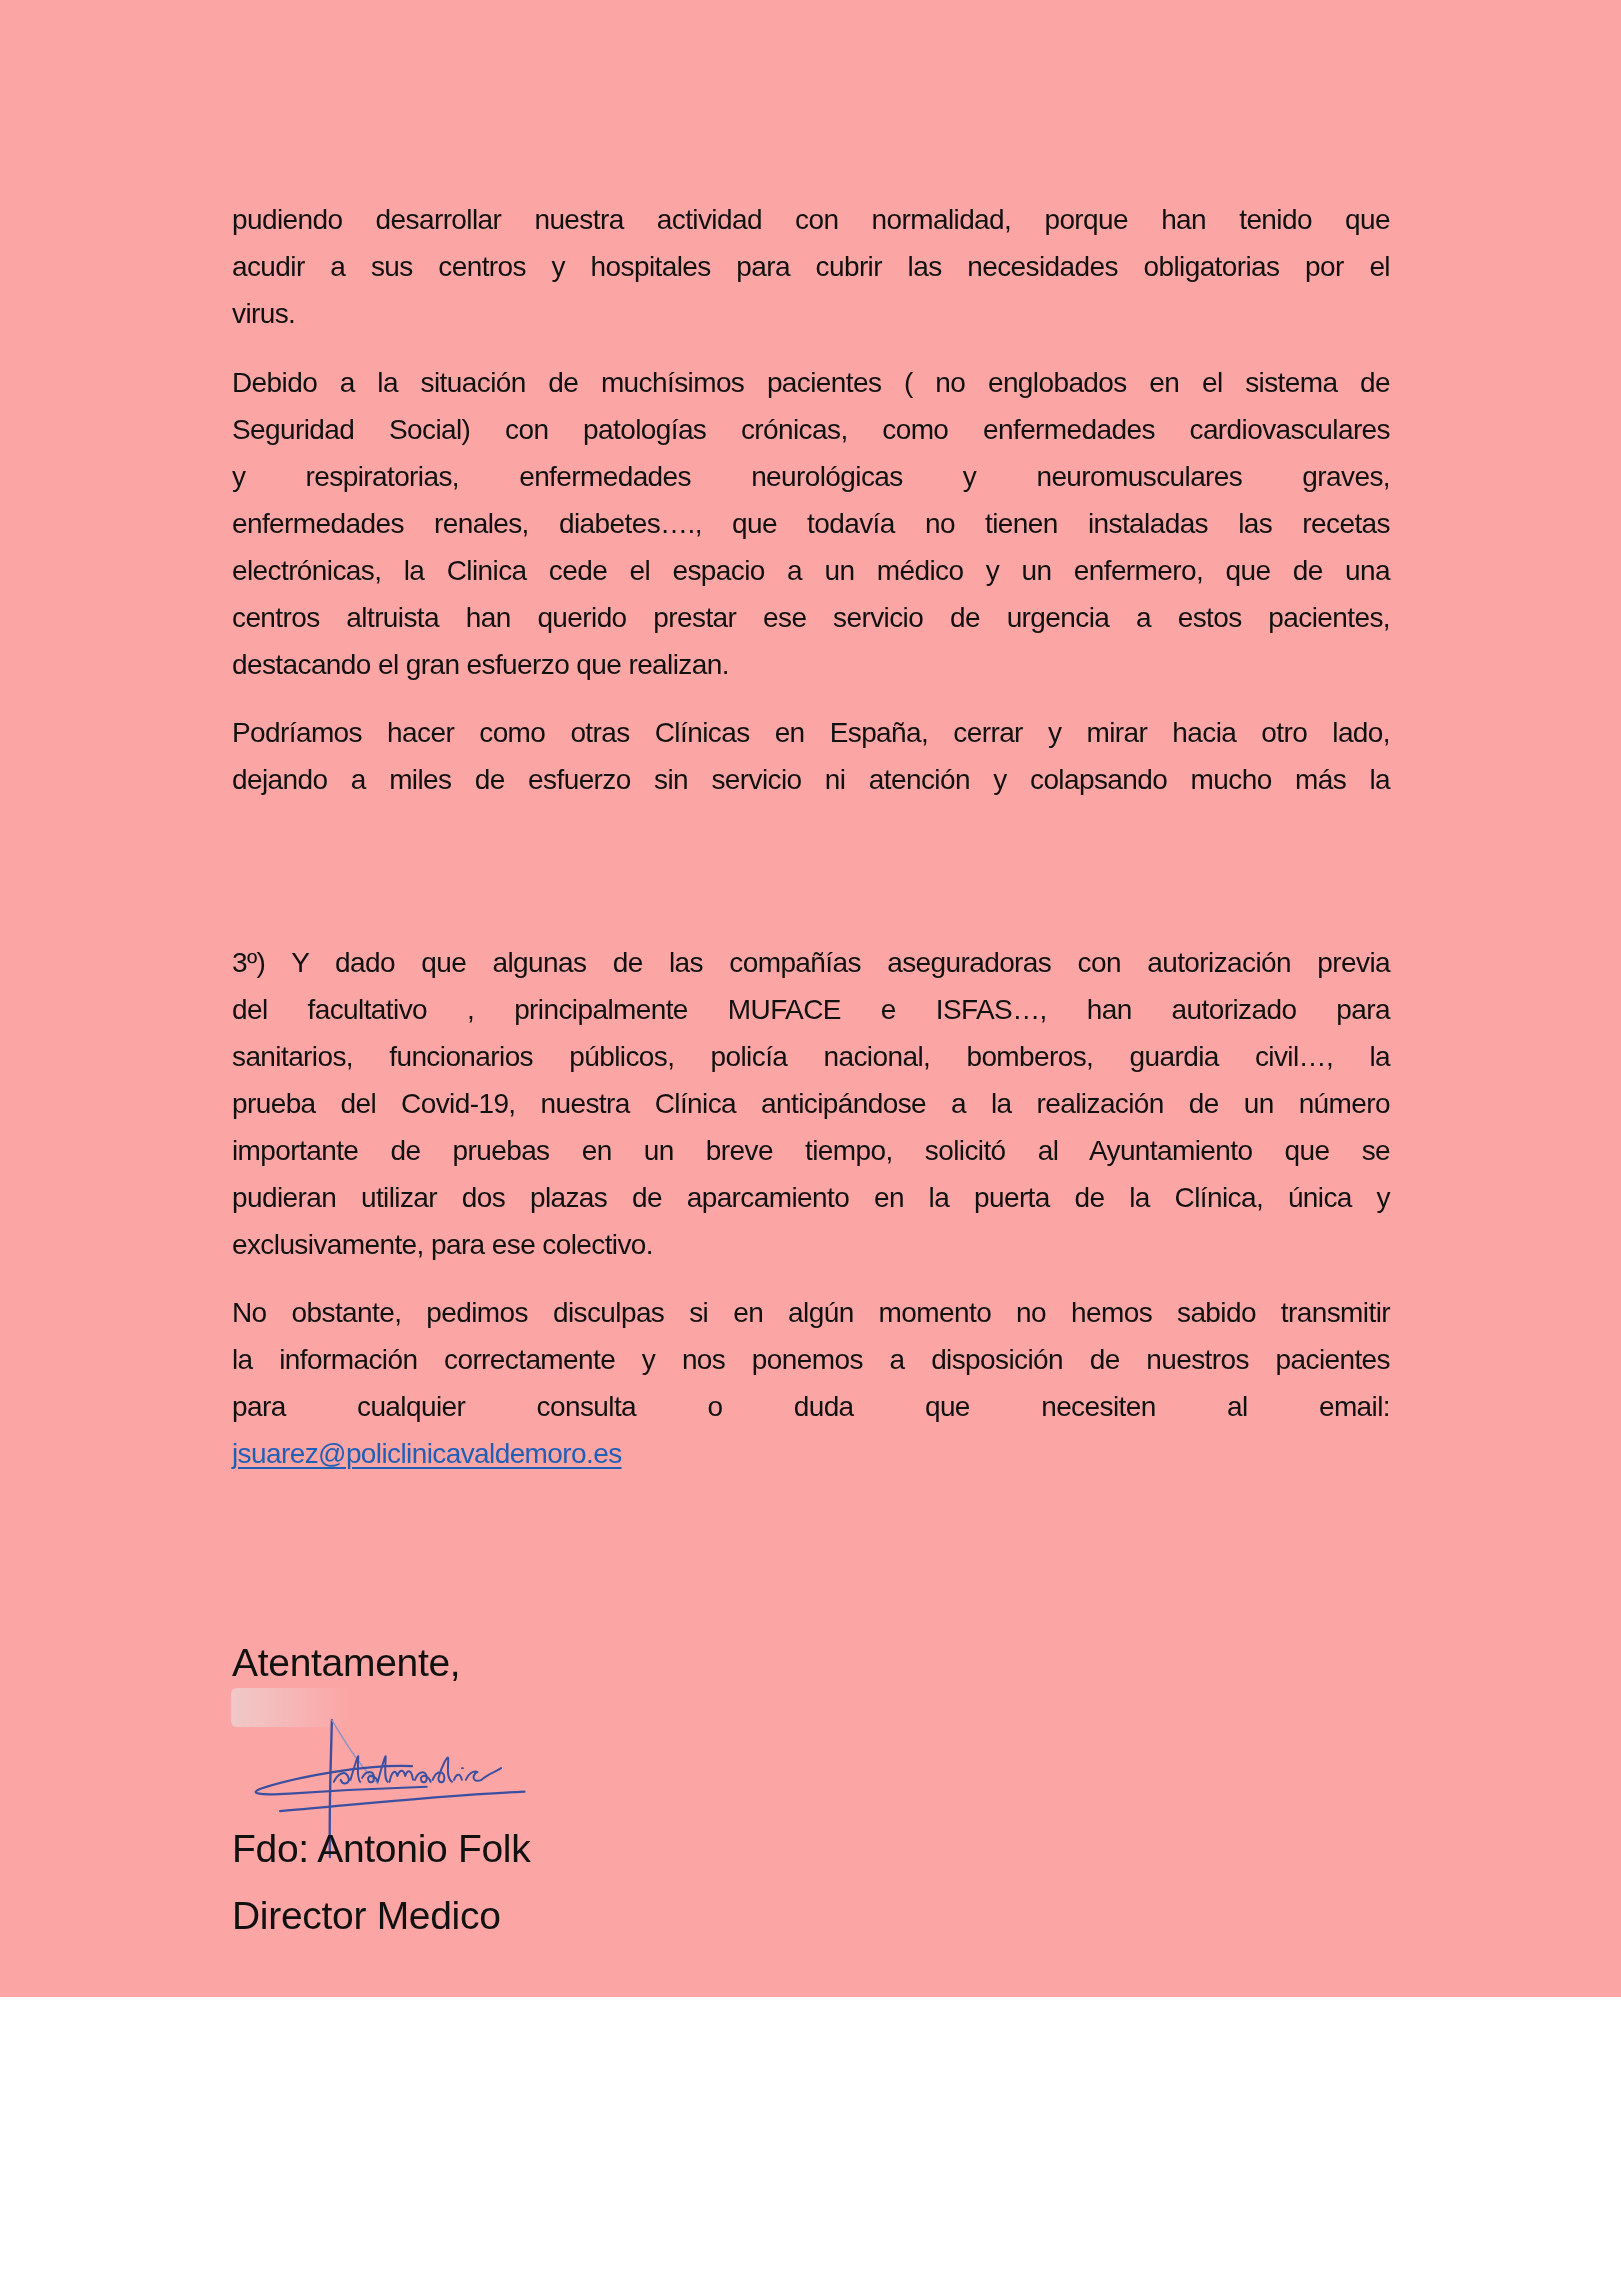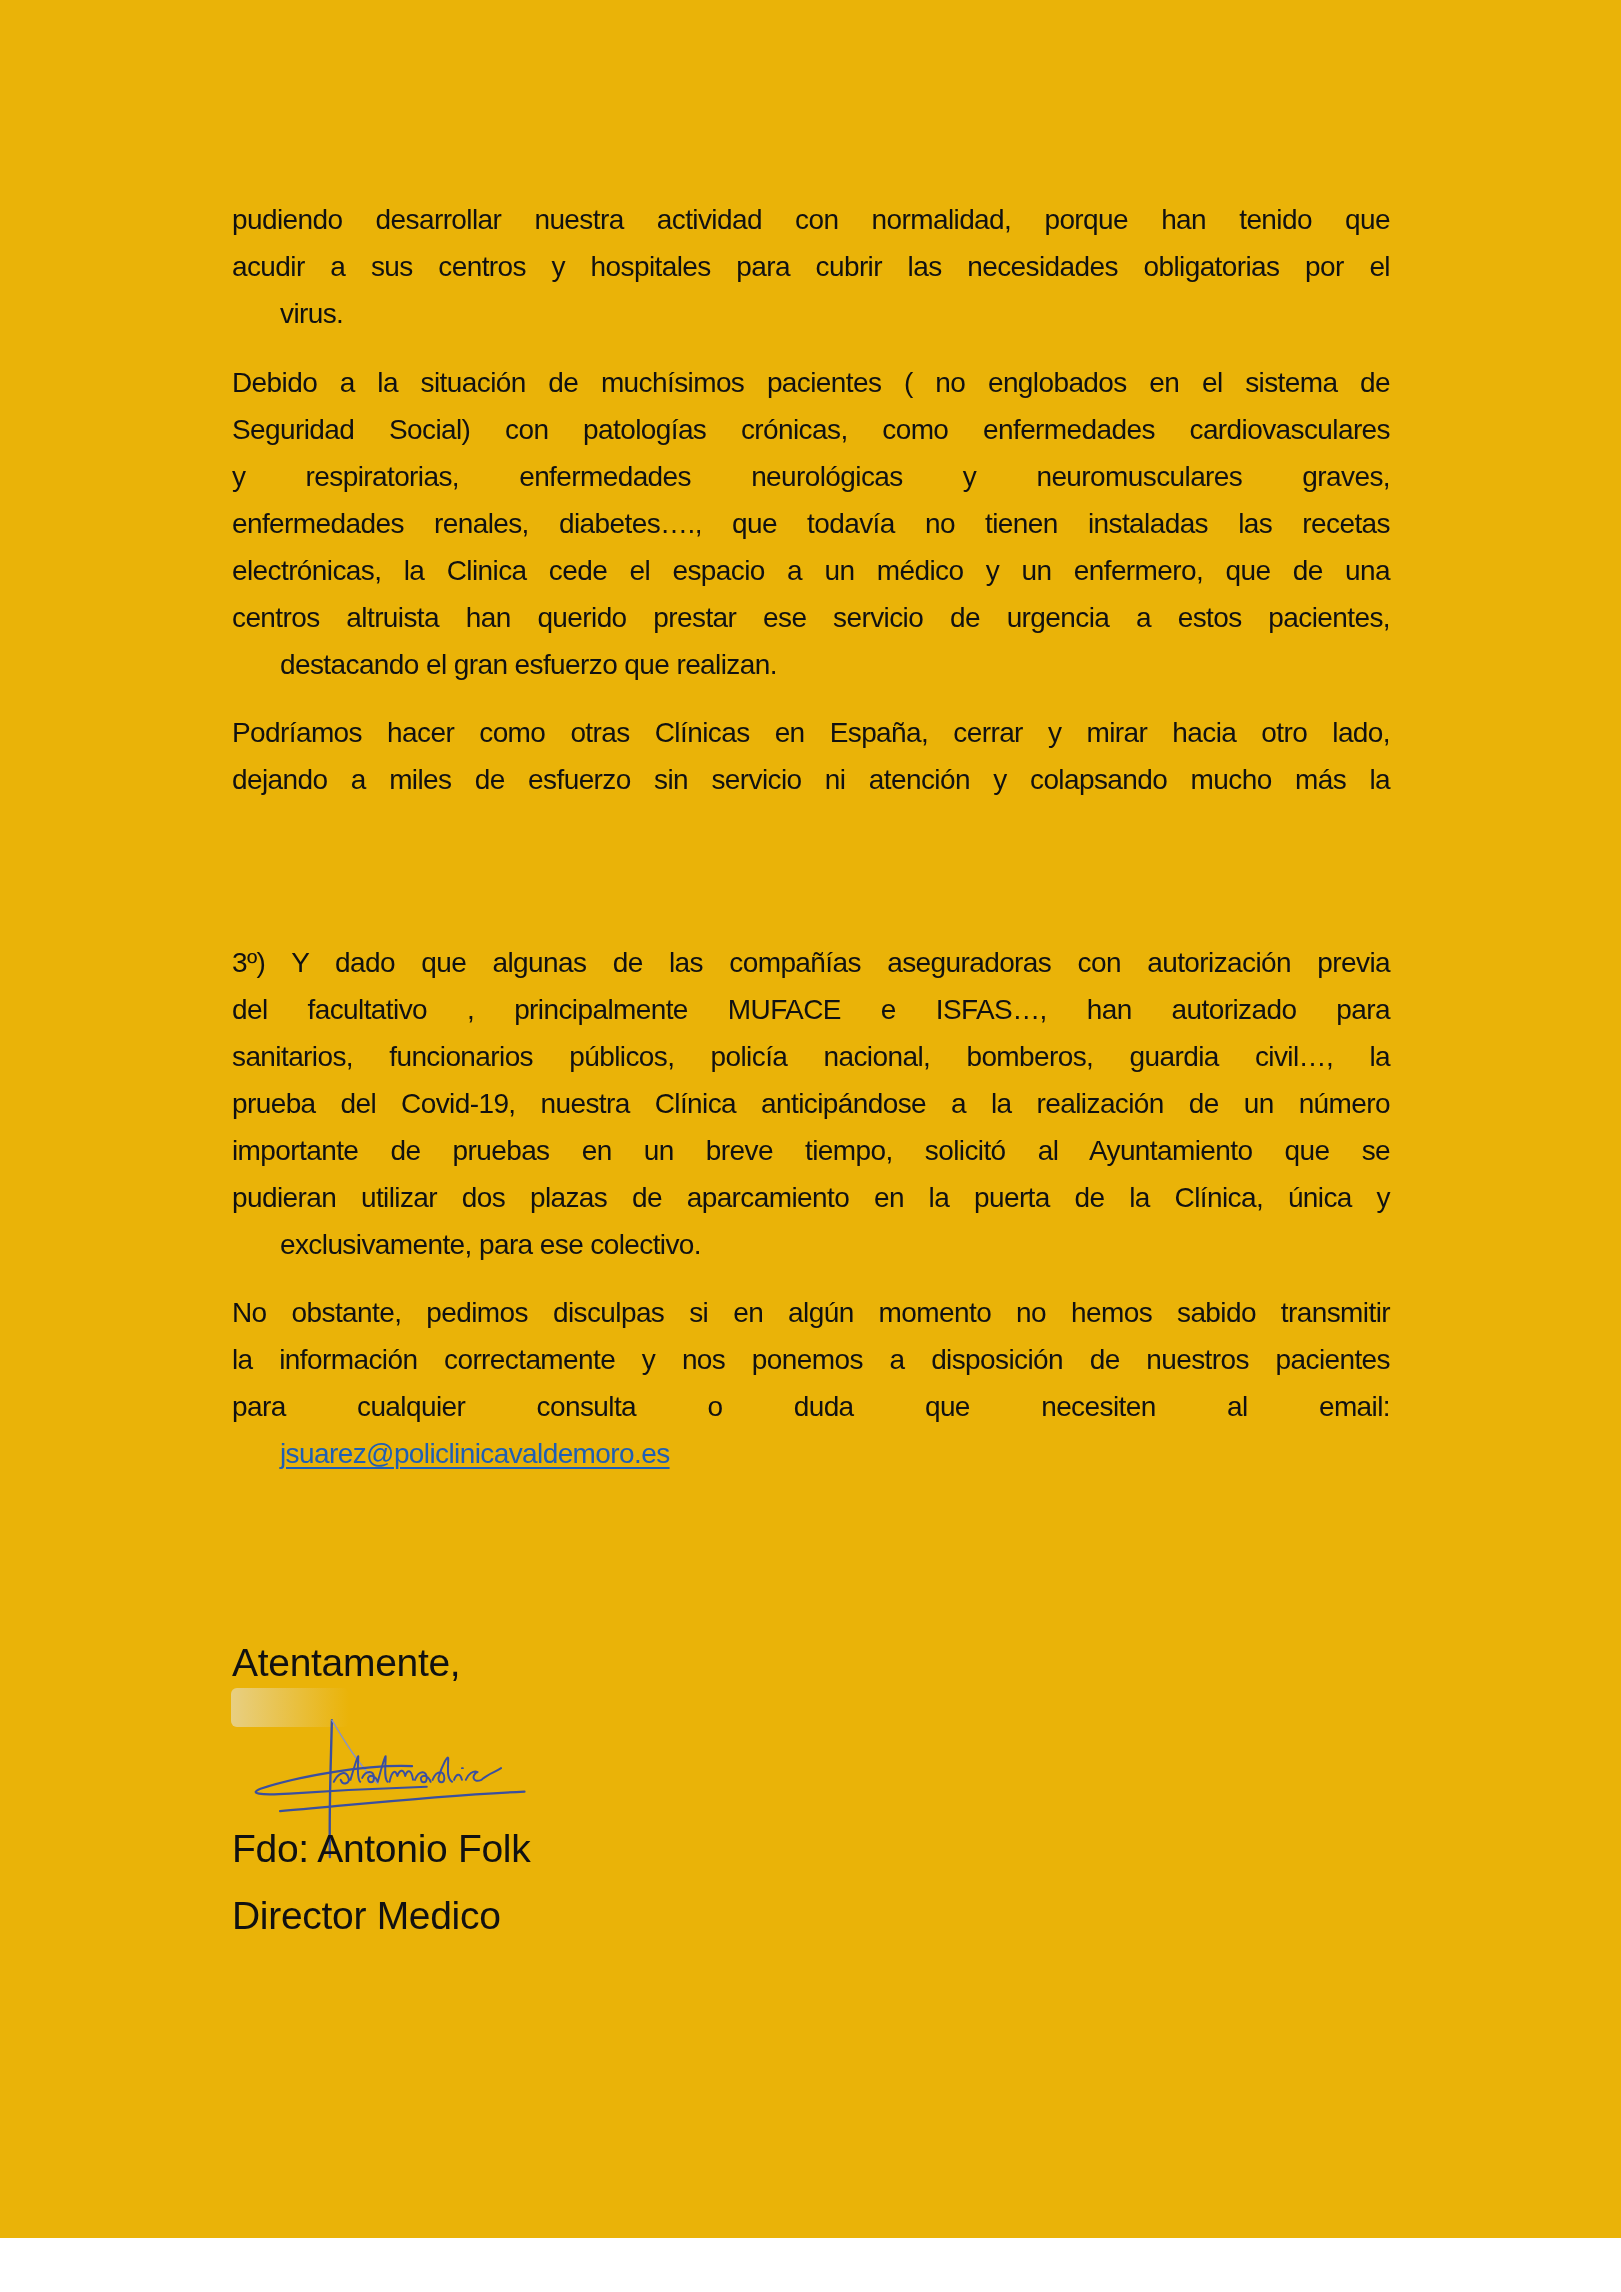--- a/index.html
+++ b/index.html
@@ -12,43 +12,42 @@
       height: 2293px;
       position: relative;
       overflow: hidden;
       font-family: "Liberation Sans", sans-serif;
       color: #111111;
     }
     .page {
       position: absolute;
       left: 0; top: 0;
       width: 1621px;
-      height: 2238px;
-      background: #eab308;
+      height: 1997px;
+      background: #fca5a5;
     }
     .text-block {
       position: absolute;
       left: 232px;
       width: 1158px;
       font-size: 28px;
       letter-spacing: -0.6px;
       line-height: 47px;
     }
     .line {
       display: block;
       height: 47px;
       white-space: nowrap;
       text-align: justify;
       text-align-last: justify;
       overflow: visible;
     }
     .line.last {
       text-align: center;
       text-align-last: left;
-      margin-left: 48px;
     }
     .email-link {
       color: #1f5fb5;
       text-decoration: underline;
       text-decoration-thickness: 2px;
       text-underline-offset: 3.9px;
       cursor: pointer;
     }
     .closing {
       position: absolute;

